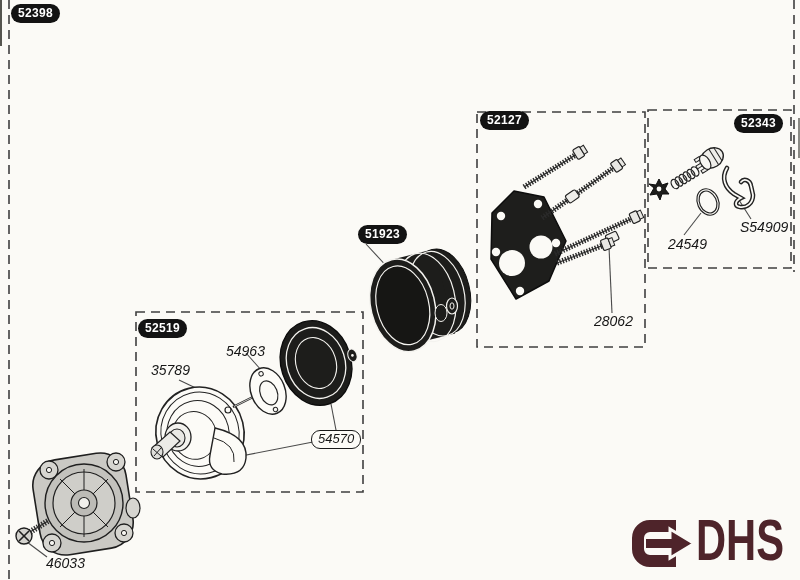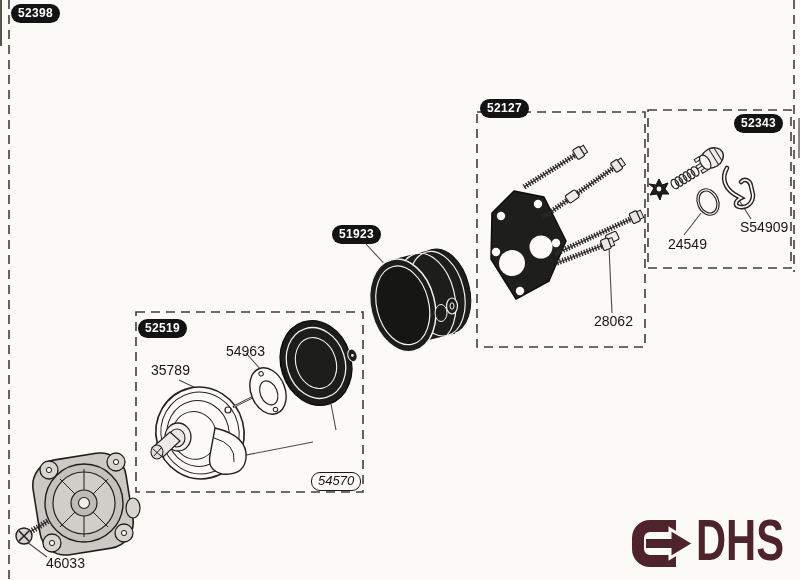--- a/index.html
+++ b/index.html
@@ -3,26 +3,26 @@
 <meta charset="utf-8">
 <style>
   html,body{margin:0;padding:0;background:#e8e8e8;}
   #page{position:relative;width:800px;height:580px;background:#fbfaf6;overflow:hidden;
         font-family:"Liberation Sans",sans-serif;}
   
   .badge{position:absolute;background:#131313;color:#fff;font-weight:bold;
          font-size:12px;line-height:14px;padding:1px 6px 2px;border-radius:9px;
          letter-spacing:.3px;box-shadow:0 0 0 1px #131313;}
   
-  .plabel{position:absolute;color:#161616;font-size:14px;
+  .plabel{position:absolute;color:#161616;font-style:italic;font-size:14px;
           line-height:15px;white-space:nowrap;}
   
   .boxlabel{position:absolute;background:#fcfbf7;color:#161616;font-style:italic;
             font-size:13px;line-height:14px;padding:1px 6px 2px;border:1.5px solid #1a1a1a;
-            border-radius:9px;margin-top:42px;}
+            border-radius:9px;}
   .logo-text{position:absolute;left:696px;top:514px;width:92px;height:54px;}
   .logo-icon{position:absolute;left:628px;top:512px;width:72px;height:60px;}
   svg{display:block;}
   #art{position:absolute;left:0;top:0;}
 </style>
 </head>
 <body>
 
 <div id="page">
 
@@ -208,23 +208,23 @@
       <path d="M 727,168 C 721,178 725,188 734,194 L 741,198 C 735,201 734,206 740,207
                C 747,208 753,203 753,195 L 751,186 C 750,180 744,178 741,182" fill="none" stroke="#fbfaf6" stroke-width="1.8" stroke-linecap="round"></path>
     </g>
 
     <rect x="0" y="0" width="2" height="46" fill="#55554f"></rect>
     <rect x="798" y="118" width="2" height="40" fill="#8a8a84"></rect>
   </svg>
 
   <div class="badge" style="left:12px;top:5px">52398</div>
   <div class="badge" style="left:139px;top:320px">52519</div>
-  <div class="badge" style="left:481px;top:100px">52127</div>
+  <div class="badge" style="left:481px;top:112px">52127</div>
   <div class="badge" style="left:735px;top:115px">52343</div>
-  <div class="badge" style="left:333px;top:226px">51923</div>
+  <div class="badge" style="left:359px;top:226px">51923</div>
 
   <div class="boxlabel" style="left:311px;top:430px">54570</div>
 
   <div class="plabel" style="left:226px;top:344px">54963</div>
   <div class="plabel" style="left:151px;top:363px">35789</div>
   <div class="plabel" style="left:594px;top:314px">28062</div>
   <div class="plabel" style="left:668px;top:237px">24549</div>
   <div class="plabel" style="left:740px;top:220px">S54909</div>
   <div class="plabel" style="left:46px;top:556px">46033</div>
 

